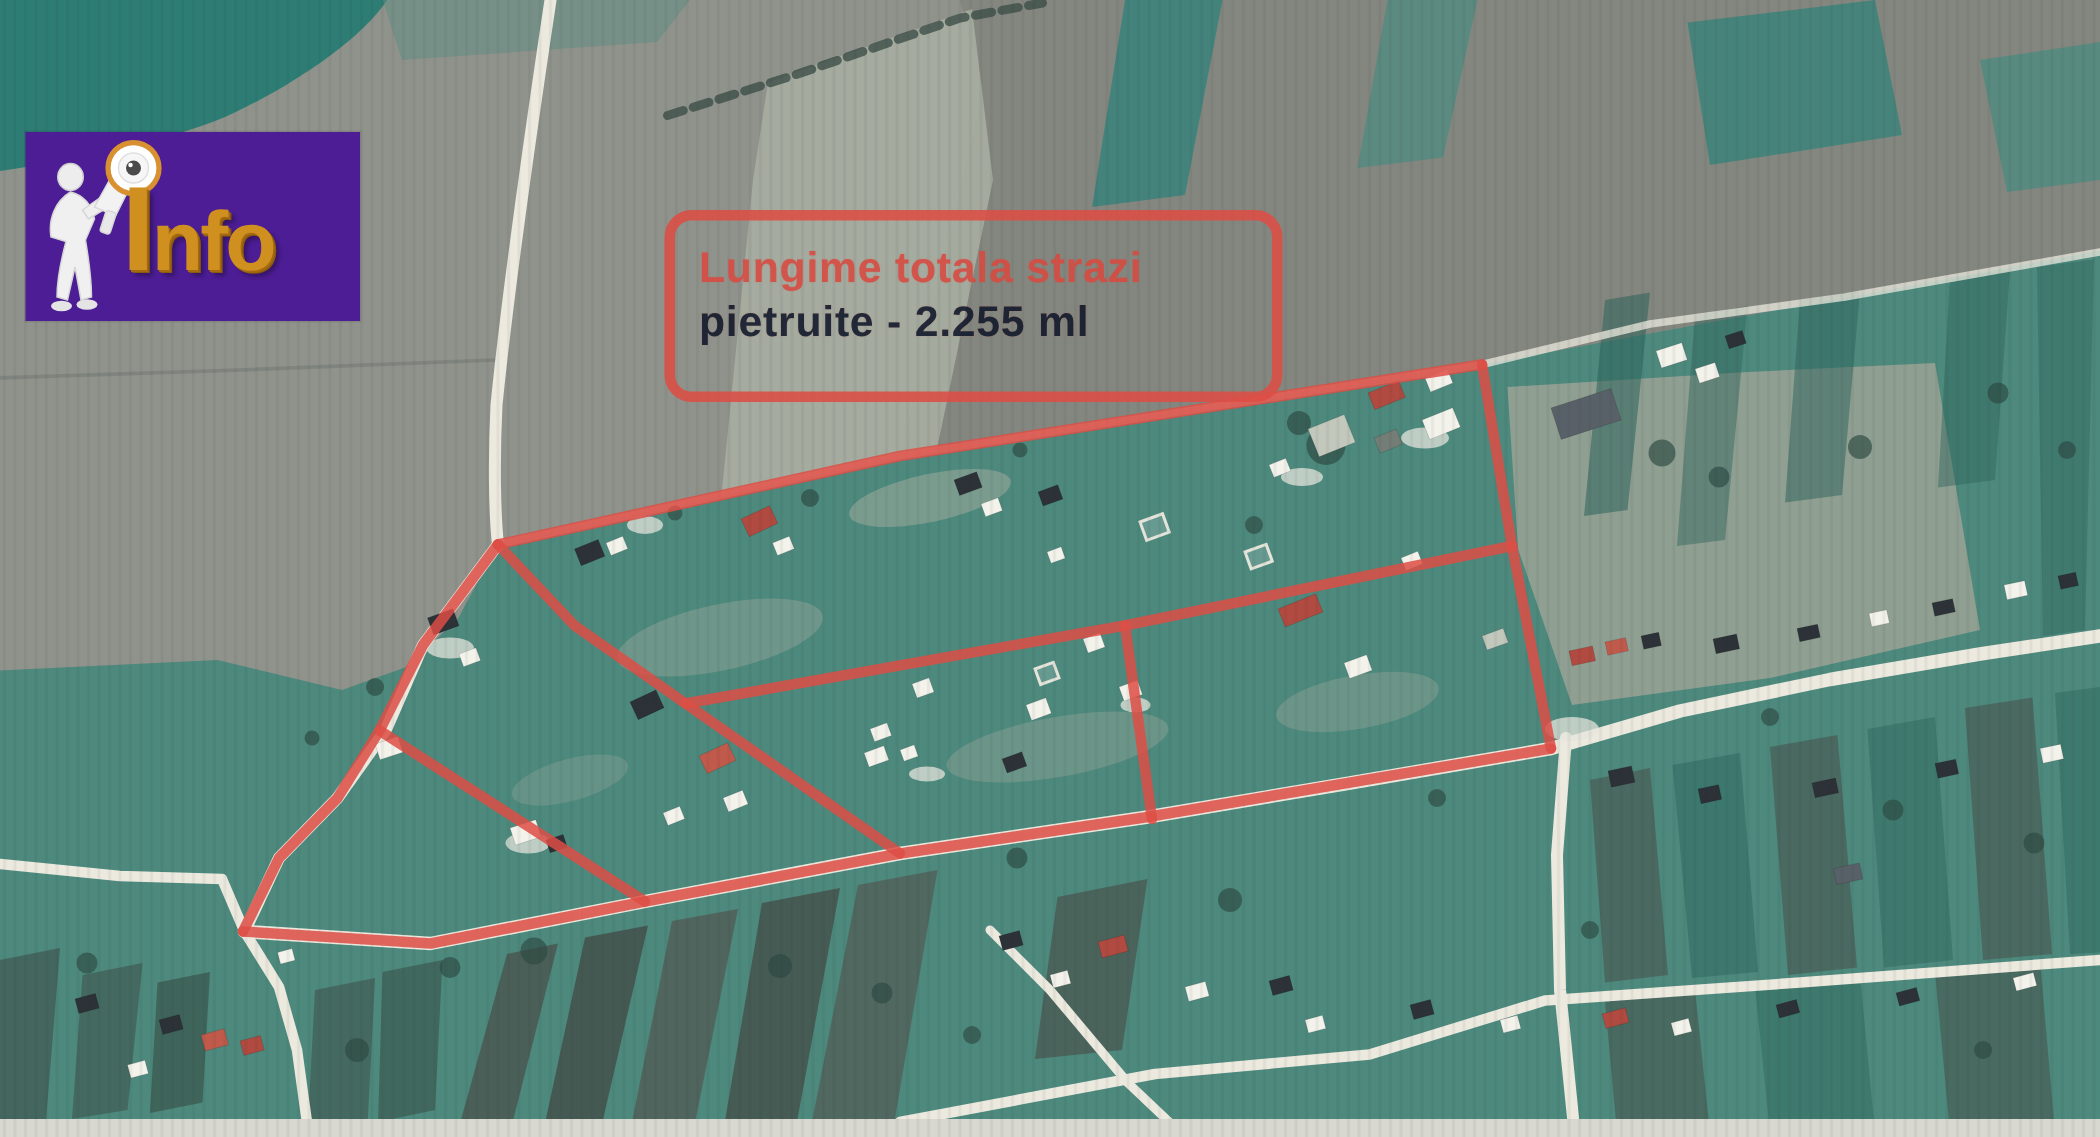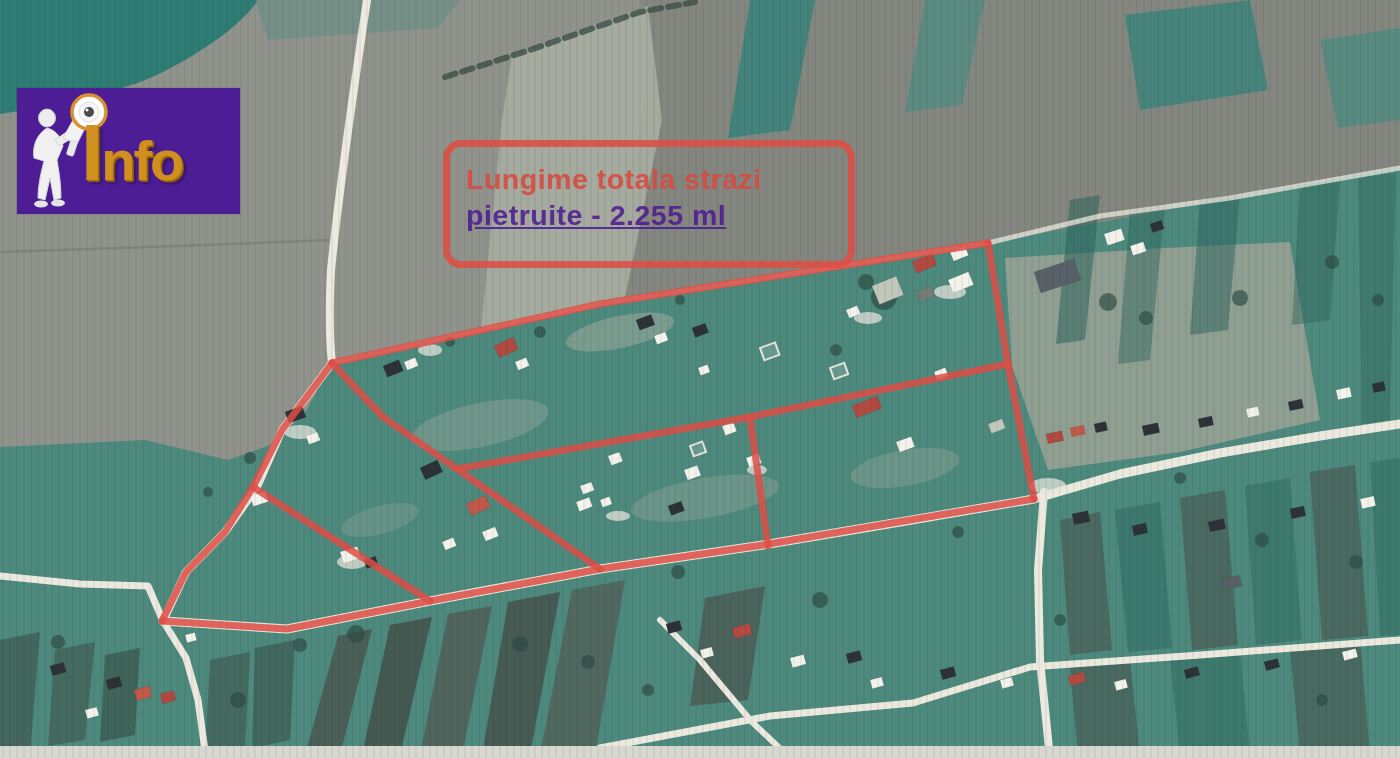--- a/index.html
+++ b/index.html
@@ -251,21 +251,21 @@
       <polyline points="988,243 1008,364 1034,499" fill="none" stroke="#dd4e45" stroke-width="7" opacity="0.85" stroke-linecap="round" stroke-linejoin="round"></polyline>
       <polyline points="1034,499 763,545 600,569 430,601 287,629 162,621" fill="none" stroke="#dd4e45" stroke-width="7" opacity="0.85" stroke-linecap="round" stroke-linejoin="round"></polyline>
       <polyline points="332,363 383,417 457,469 600,569" fill="none" stroke="#dd4e45" stroke-width="7" opacity="0.85" stroke-linecap="round" stroke-linejoin="round"></polyline>
       <polyline points="253,487 430,601" fill="none" stroke="#dd4e45" stroke-width="7" opacity="0.85" stroke-linecap="round" stroke-linejoin="round"></polyline>
       <polyline points="457,469 750,417 1008,364" fill="none" stroke="#dd4e45" stroke-width="7" opacity="0.85" stroke-linecap="round" stroke-linejoin="round"></polyline>
       <polyline points="750,417 768,546" fill="none" stroke="#dd4e45" stroke-width="7" opacity="0.85" stroke-linecap="round" stroke-linejoin="round"></polyline>
     </svg>
 
   <div class="callout" style="border-color: rgb(221, 78, 69);">
     <div class="line" style="color: rgb(217, 74, 65);">Lungime totala strazi</div>
-    <div class="line" style="color: #4c1d95; text-decoration: underline;">pietruite - 2.255 ml</div>
+    <div class="line" style="color: #0f172a;">pietruite - 2.255 ml</div>
   </div>
 
   <div class="logo">
     <svg class="logo-art" width="223" height="126" viewBox="0 0 223 126">
 
       <ellipse cx="30" cy="30" rx="8.5" ry="9" fill="#ededed" stroke="#cfcfcf"></ellipse>
       <path d="M30,40 C20,46 15,58 17,70 L27,73 C23,88 21,100 21,110 L28,112 L33,90 L37,112 L44,110 C44,96 42,84 40,72 L46,58 C44,48 38,42 30,40 Z" fill="#f0f0f0" stroke="#d6d6d6"></path>
       <ellipse cx="24" cy="116" rx="7" ry="3.5" fill="#e4e4e4"></ellipse>
       <ellipse cx="41" cy="115" rx="7" ry="3.5" fill="#e4e4e4"></ellipse>
       <path d="M38,52 L58,38 L62,46 L42,58 Z" fill="#efefef" stroke="#d6d6d6"></path>

